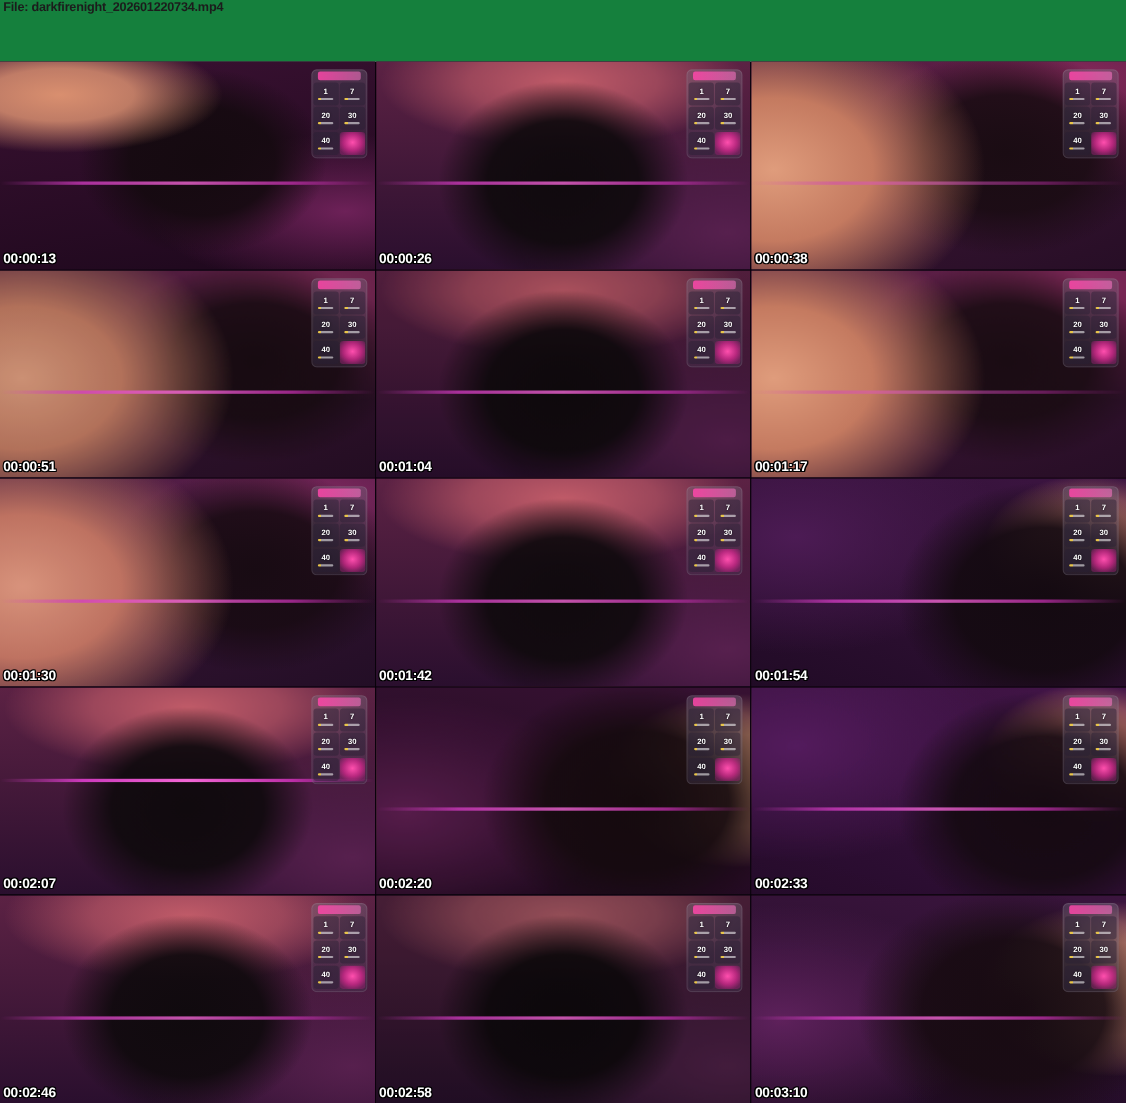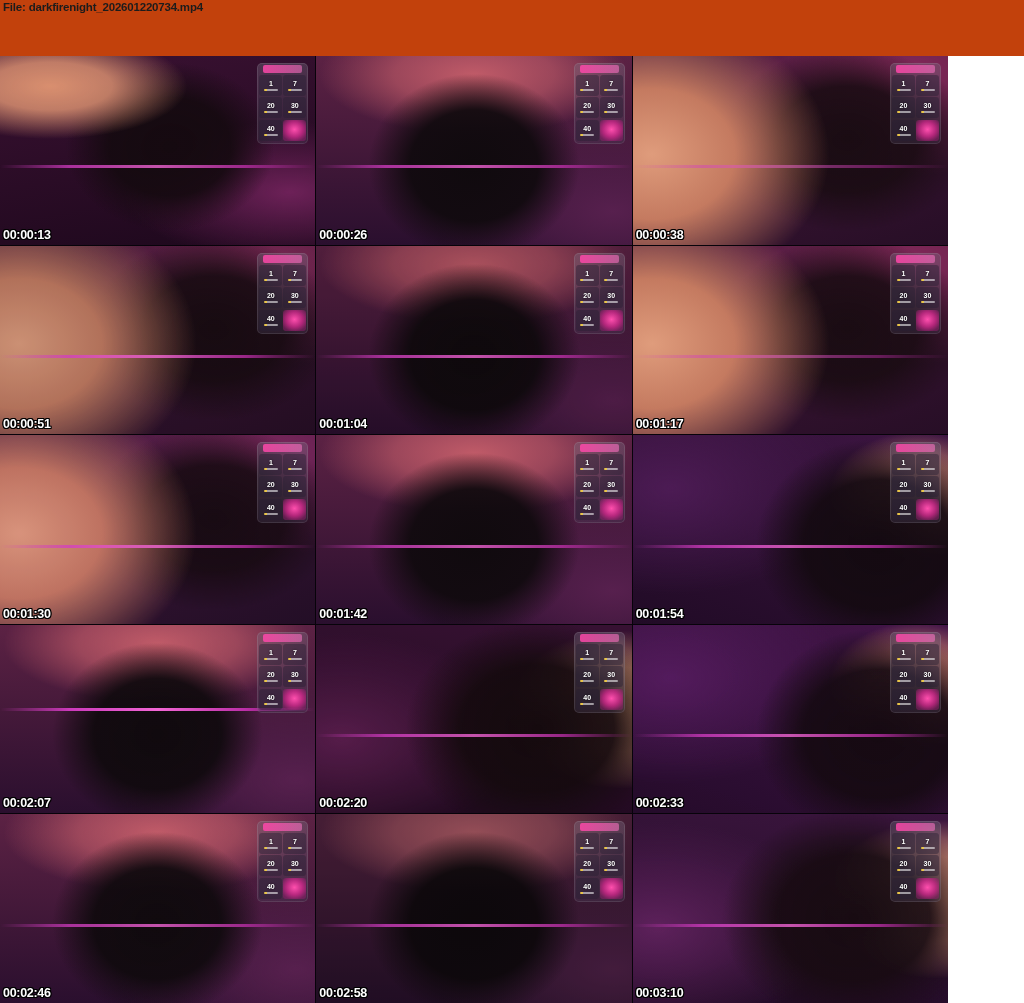--- a/index.html
+++ b/index.html
@@ -1,31 +1,31 @@
 <!DOCTYPE html>
 <html><head>
 <meta charset="utf-8">
 <style>
   * { margin: 0; padding: 0; box-sizing: border-box; }
   html, body { width: 1024px; height: 1003px; background: #ffffff; overflow: hidden; }
   body { font-family: "Liberation Sans", sans-serif; }
 
   
   .meta-header {
-    width: 1024px; height: 56px; background: #c2410c;
+    width: 1024px; height: 56px; background: #15803d;
     padding: 1px 0 0 3px;
   }
   .meta-line {
     font-size: 11.5px; line-height: 13.5px; font-weight: bold;
     color: #1c1c1c; letter-spacing: -0.2px; white-space: nowrap;
   }
 
   
   .grid {
-    width: 948px; height: 947px;
+    width: 1024px; height: 947px;
     display: grid;
     grid-template-columns: repeat(3, 1fr);
     grid-template-rows: repeat(5, 1fr);
     gap: 1px;
     background: #07030a;
   }
   .cell { position: relative; overflow: hidden; background: #20091f; }
   .art { position: absolute; inset: 0; }
 
   

